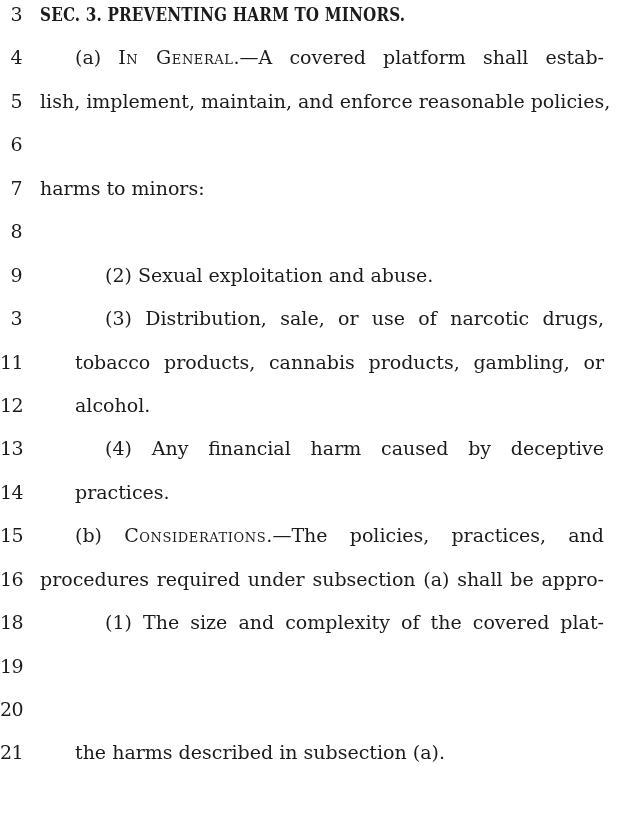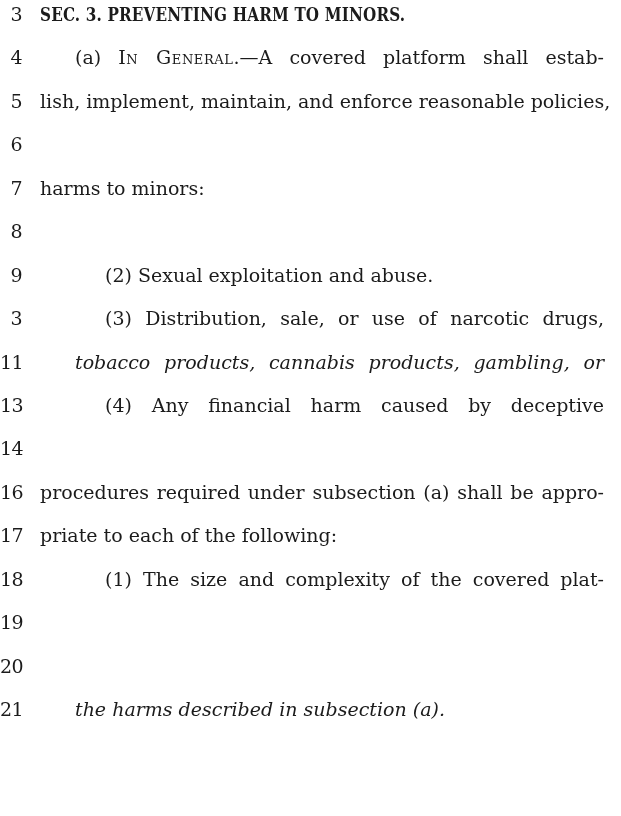--- a/index.html
+++ b/index.html
@@ -34,21 +34,21 @@
     flex: none;
     box-sizing: border-box;
     width: 564px;
     margin-left: 18px;
     white-space: nowrap;
   }
   
   .text.flush     { padding-left: 0; }
   .text.sub-first { padding-left: 35px; }
   .text.item-first{ padding-left: 65px; }
-  .text.item-cont { padding-left: 35px; font-style: italic; }
+  .text.item-cont { padding-left: 35px; }
   
   .text.justified {
     text-align: justify;
     text-align-last: justify;
   }
   
   .seg.sc {
     font-variant: small-caps;
     letter-spacing: 0.6px;
   }
@@ -95,33 +95,38 @@
       </div>
       <div class="line">
         <span class="num">3</span>
         <span class="text item-first justified"><span class="seg">(3) Distribution, sale, or use of narcotic drugs,</span></span>
       </div>
       <div class="line">
         <span class="num">11</span>
         <span class="text item-cont justified"><span class="seg">tobacco products, cannabis products, gambling, or</span></span>
       </div>
       <div class="line">
+        <span class="num">12</span>
+        <span class="text item-cont"><span class="seg">alcohol.</span></span>
+      </div>
+      <div class="line">
         <span class="num">13</span>
         <span class="text item-first justified"><span class="seg">(4) Any financial harm caused by deceptive</span></span>
       </div>
       <div class="line">
         <span class="num">14</span>
+        <span class="text item-cont"><span class="seg">practices.</span></span>
+      </div>
+      <div class="line">
+        <span class="num">15</span>
+        <span class="text sub-first justified"><span class="seg">(b) </span><span class="seg sc">Considerations</span><span class="seg">.—The policies, practices, and</span></span>
       </div>
       <div class="line">
         <span class="num">16</span>
         <span class="text flush justified"><span class="seg">procedures required under subsection (a) shall be appro-</span></span>
-      </div>
-      <div class="line">
-        <span class="num">17</span>
-        <span class="text flush"><span class="seg">priate to each of the following:</span></span>
       </div>
       <div class="line">
         <span class="num">18</span>
         <span class="text item-first justified"><span class="seg">(1) The size and complexity of the covered plat-</span></span>
       </div>
       <div class="line">
         <span class="num">19</span>
       </div>
       <div class="line">
         <span class="num">20</span>

